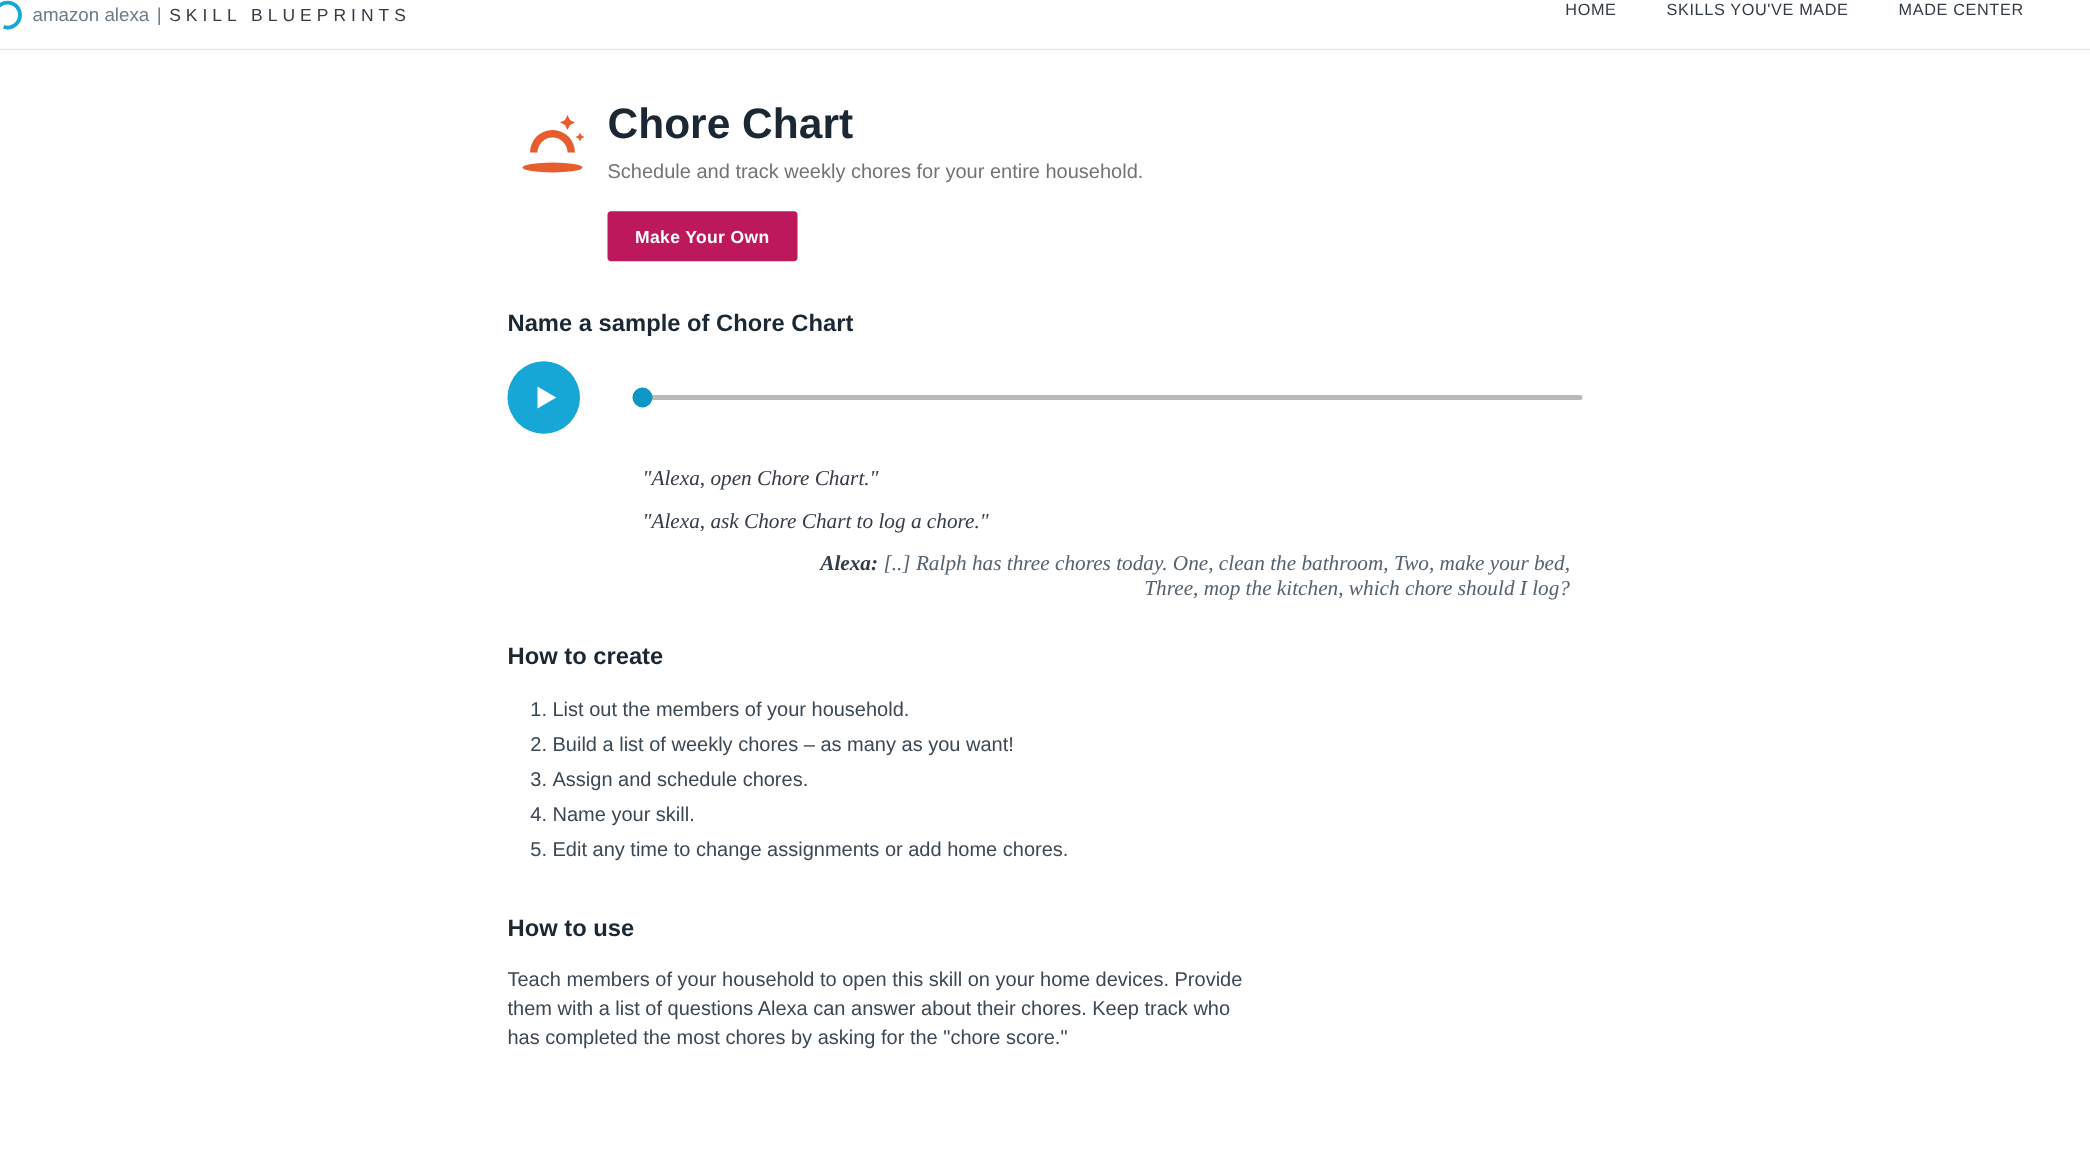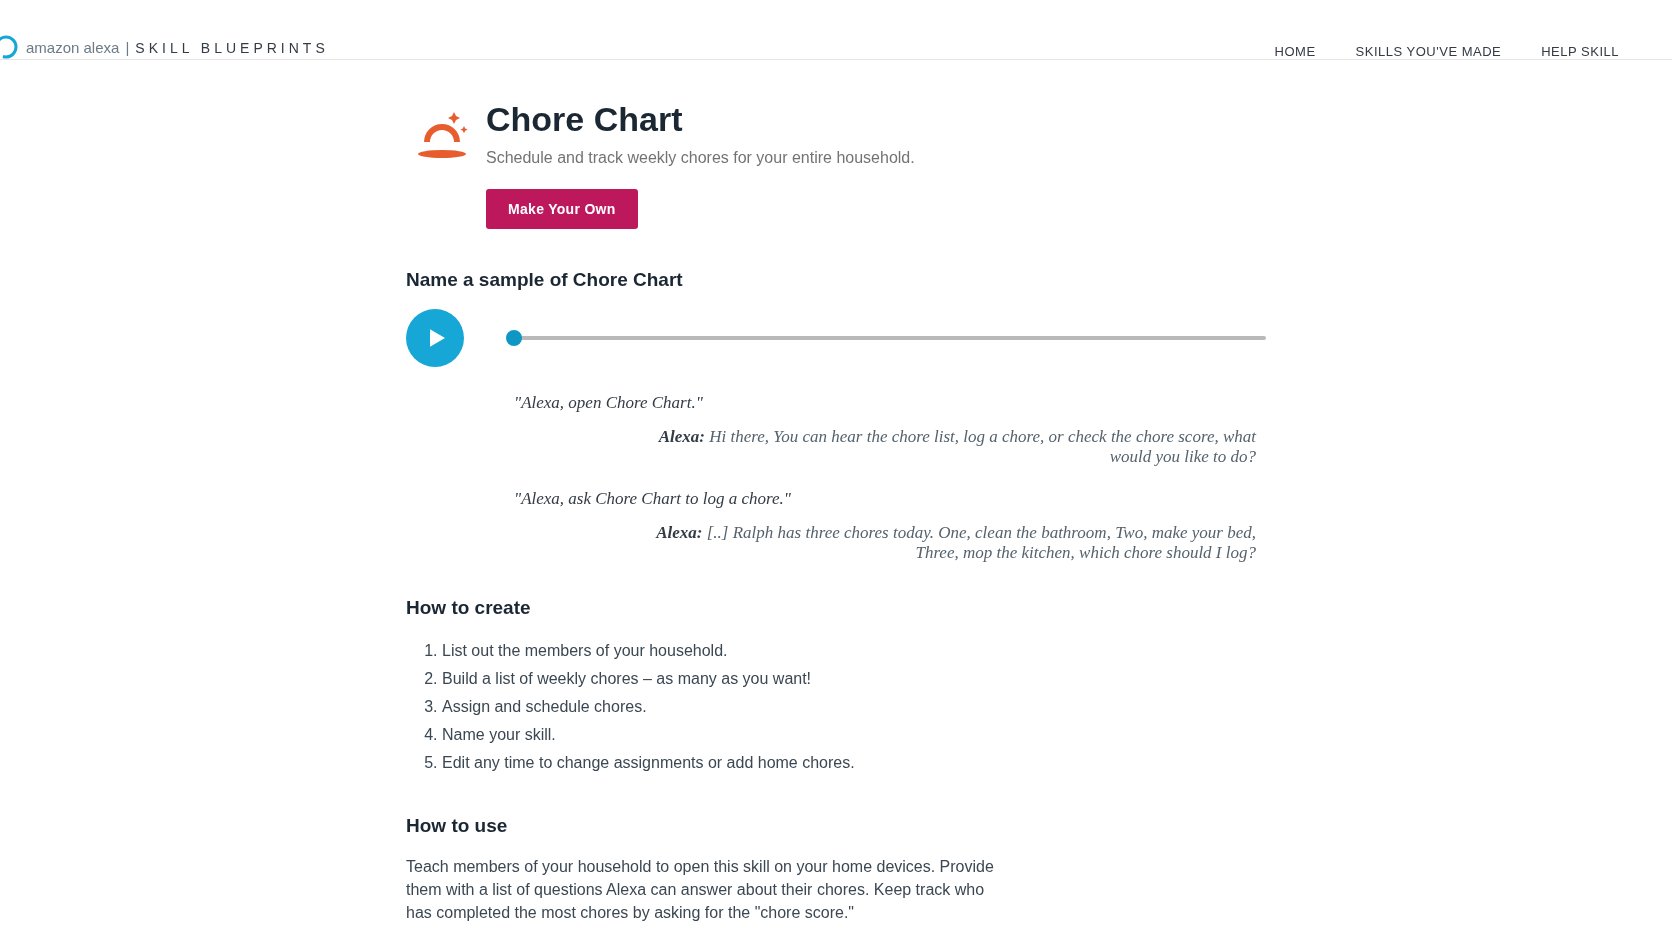--- a/index.html
+++ b/index.html
@@ -7,23 +7,23 @@
       margin: 0;
       padding: 0;
     }
     body {
       font-family: "Amazon Ember", -apple-system, "Helvetica Neue", Arial, sans-serif;
       color: #232f3e;
       background: #fff;
     }
     .header {
       display: flex;
-      align-items: flex-end;
+      align-items: flex-start;
       justify-content: space-between;
-      height: 60px;
+      height: 40px;
       border-bottom: 1px solid #e6e6e6;
       padding: 0 0 0 0;
     }
     .brand {
       display: flex;
       align-items: center;
       gap: 8px;
       padding-left: 0;
     }
     .brand-icon {
@@ -200,21 +200,21 @@
     </span>
     <span class="brand-text">
       <span class="brand-alexa">amazon alexa</span>
       <span class="brand-sep">|</span>
       <span class="brand-blueprints">SKILL BLUEPRINTS</span>
     </span>
   </div>
   <nav class="nav">
     <a href="#" class="nav-link">HOME</a>
     <a href="#" class="nav-link">SKILLS YOU'VE MADE</a>
-    <a href="#" class="nav-link">HELP SKILL</a>
+    <a href="#" class="nav-link">MADE CENTER</a>
   </nav>
 </header>
 
 <main class="container">
 
   <section class="hero">
     <span class="hero-icon">
       <svg viewBox="0 0 72 72" width="72" height="72">
         <g fill="#e85d2e">
           <path d="M48 8 l2 4 4 2 -4 2 -2 4 -2-4 -4-2 4-2z"></path>
@@ -239,23 +239,20 @@
         <path d="M8 5 l12 7 -12 7 z" fill="#fff"></path>
       </svg>
     </button>
     <div class="progress">
       <div class="progress-dot"></div>
     </div>
   </div>
 
   <div class="transcript">
     <p class="user-line">"Alexa, open Chore Chart."</p>
-    <p class="alexa-line">
-      <span class="alexa-label">Alexa:</span><span> Hi there, You can hear the chore list, log a chore, or check the chore score, what would you like to do?</span>
-    </p>
     <p class="user-line">"Alexa, ask Chore Chart to log a chore."</p>
     <p class="alexa-line">
       <span class="alexa-label">Alexa:</span><span> [..] Ralph has three chores today. One, clean the bathroom, Two, make your bed, Three, mop the kitchen, which chore should I log?</span>
     </p>
   </div>
 
   <h2 class="section-title">How to create</h2>
   <ol class="steps">
     <li>List out the members of your household.</li>
     <li>Build a list of weekly chores – as many as you want!</li>

